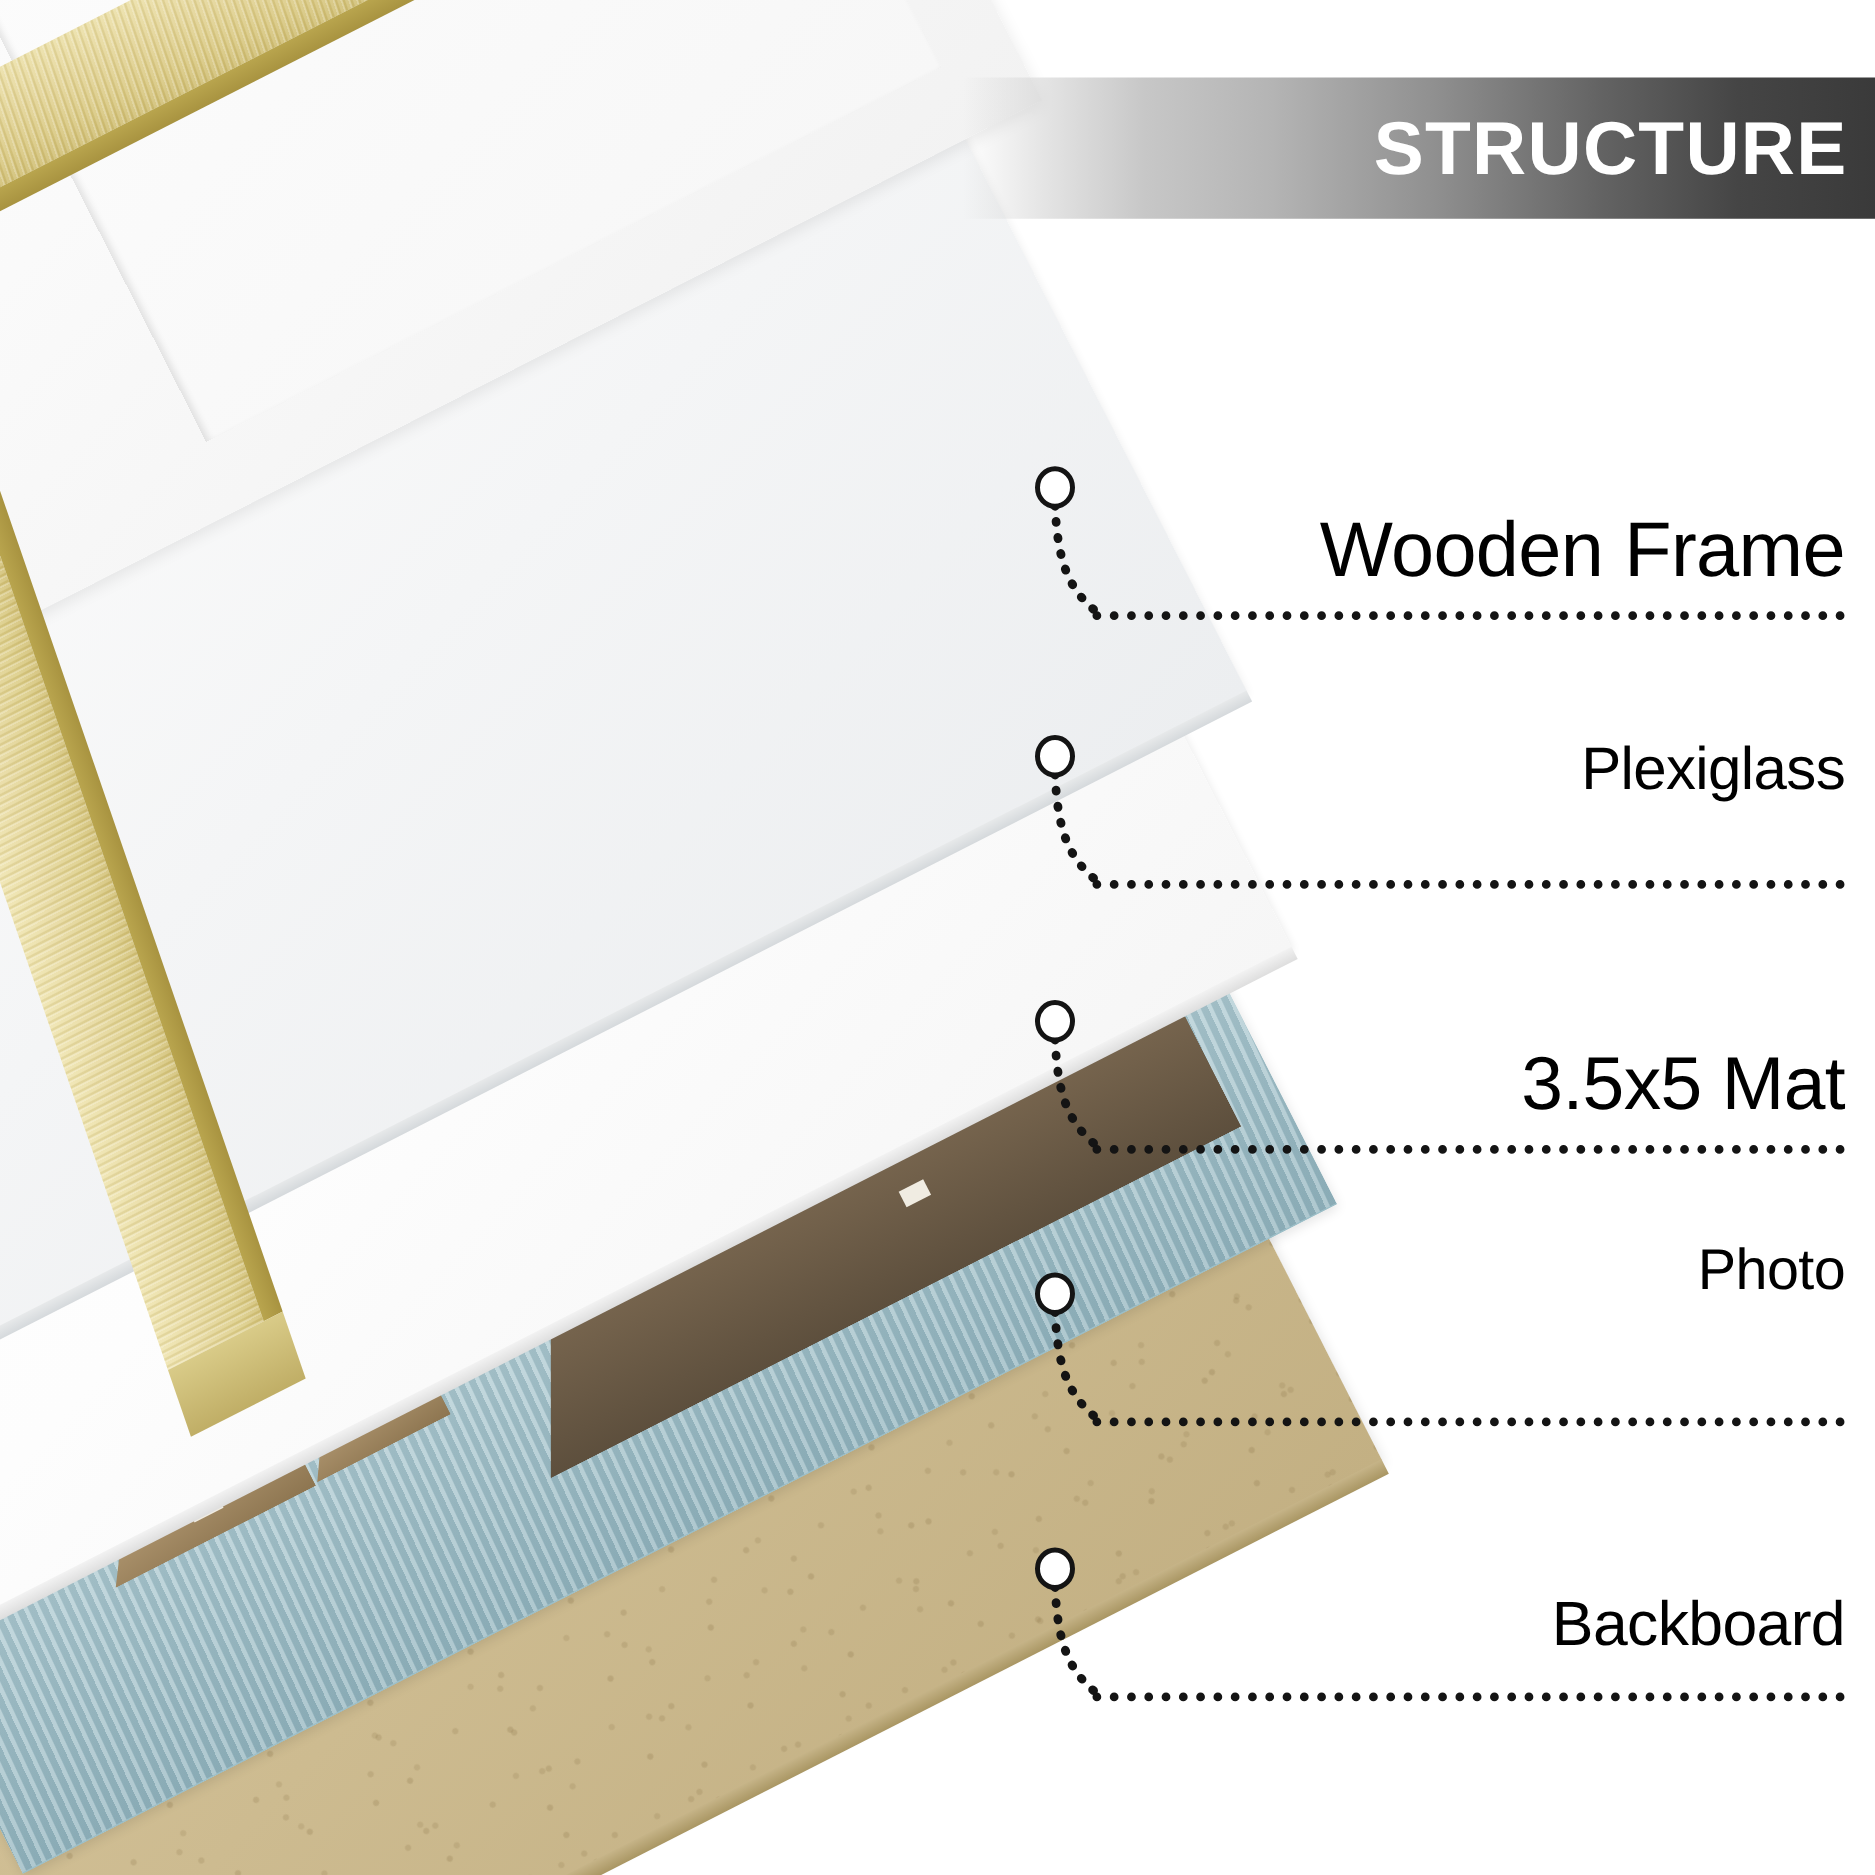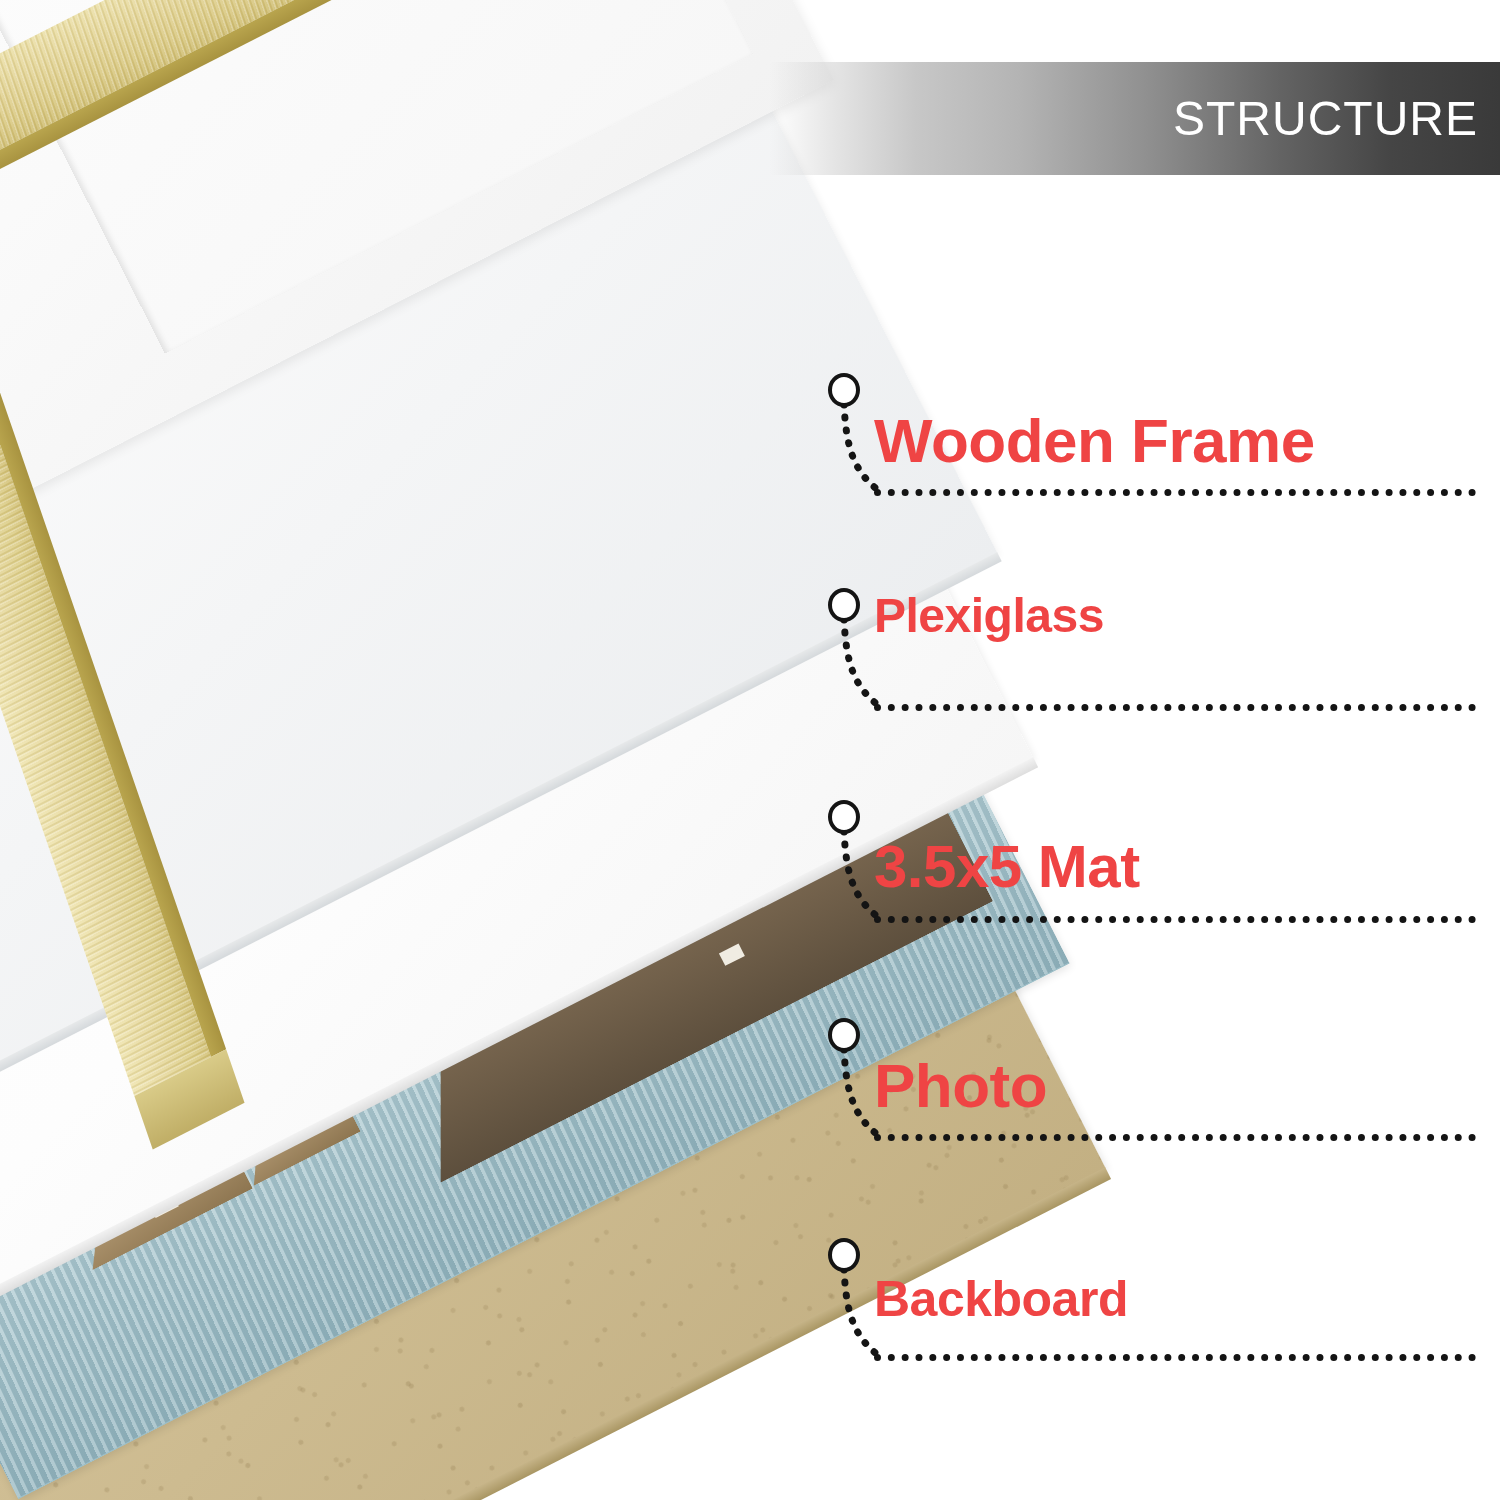--- a/index.html
+++ b/index.html
@@ -99,42 +99,42 @@
     position:absolute;width:32px;height:34px;border-radius:50%;
     background:#ffffff;border:4px solid #141414;box-sizing:border-box;
     z-index:40;
   }
   .leader{position:absolute;z-index:39;}
   .underline{
     position:absolute;height:0;border-bottom:7px dotted #141414;z-index:39;
   }
   .callout-label{
     position:absolute;z-index:41;
-    color:#ef4444;font-weight:bold;white-space:nowrap;
+    color:#000000;font-weight:normal;white-space:nowrap;
     letter-spacing:-0.5px;
-    text-align:left;
+    text-align:right;
   }
 
   
   #banner{
     position:absolute;left:770px;top:62px;width:730px;height:113px;
     background:linear-gradient(90deg,
       rgba(208,208,208,0) 0%,
       rgba(206,206,206,.55) 9%,
       rgba(196,196,196,.95) 20%,
       #b4b4b4 34%,
       #8f8f8f 52%,
       #636363 70%,
       #454545 85%,
       #3a3a3a 100%);
     z-index:60;
   }
   #banner-title{
     position:absolute;right:22px;top:50%;transform:translateY(-50%);
-    color:#ffffff;font-weight:normal;font-size:48px;letter-spacing:1px;
+    color:#ffffff;font-weight:bold;font-size:60px;letter-spacing:1px;
     white-space:nowrap;line-height:1;text-align:right;
   }
 </style>
 </head>
 <body>
 
 <div id="stage">
 
   <div class="layer board" style="left:-200px; top:1205px; transform:rotate(-27deg);">
     <div class="board-edge"></div>
@@ -214,21 +214,21 @@
     <div class="underline" style="left:874px;top:916px;width:602px;"></div>
     <div class="callout-label" style="left:874px;top:832px;width:602px;font-size:60px;">3.5x5 Mat</div>
   </div>
 
   <div class="callout">
     <div class="dot-marker" style="left:828px;top:1018px;"></div>
     <svg class="leader" style="left:840px;top:1049px;width:60px;height:92px;" viewBox="0 0 60 92">
       <path d="M4 0 C6 40, 12 66, 38 86" fill="none" stroke="#141414" stroke-width="7" stroke-linecap="round" stroke-dasharray="1 12"></path>
     </svg>
     <div class="underline" style="left:874px;top:1134px;width:602px;"></div>
-    <div class="callout-label" style="left:874px;top:1050px;width:602px;font-size:62px;">Photo</div>
+    <div class="callout-label" style="left:874px;top:988px;width:602px;font-size:46px;">Photo</div>
   </div>
 
   <div class="callout">
     <div class="dot-marker" style="left:828px;top:1238px;"></div>
     <svg class="leader" style="left:840px;top:1269px;width:60px;height:92px;" viewBox="0 0 60 92">
       <path d="M4 0 C6 40, 12 66, 38 86" fill="none" stroke="#141414" stroke-width="7" stroke-linecap="round" stroke-dasharray="1 12"></path>
     </svg>
     <div class="underline" style="left:874px;top:1354px;width:602px;"></div>
     <div class="callout-label" style="left:874px;top:1270px;width:602px;font-size:50px;">Backboard</div>
   </div>

